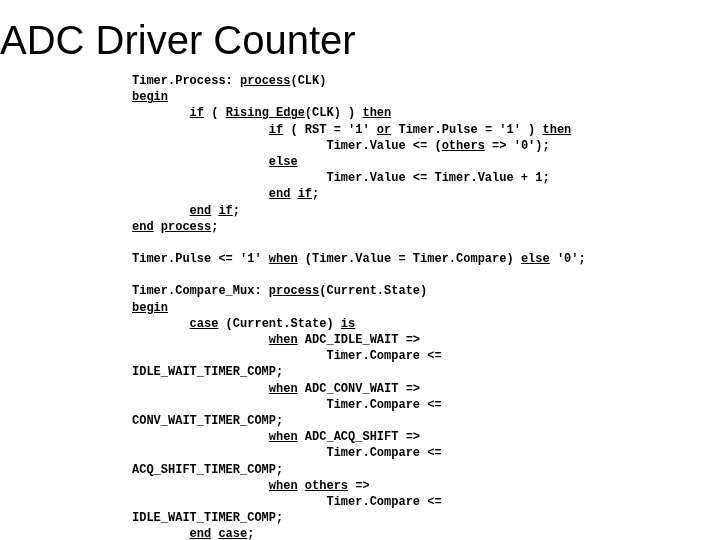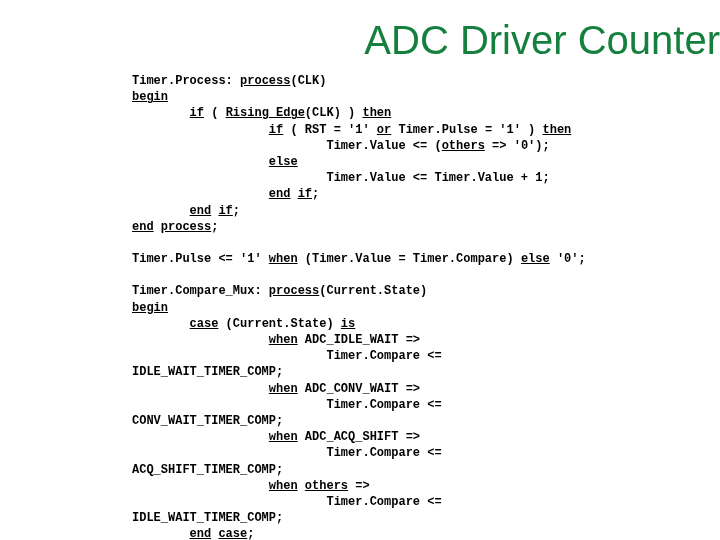--- a/index.html
+++ b/index.html
@@ -7,24 +7,24 @@
     padding: 0;
     width: 720px;
     height: 540px;
     background: #ffffff;
     font-family: Arial, Helvetica, sans-serif;
     overflow: hidden;
   }
   .title {
     font-size: 40px;
     font-weight: normal;
-    text-align: right;
+    text-align: left;
     margin-top: 18px;
     margin-bottom: 10px;
-    color: #15803d;
+    color: #000000;
   }
   .code-area {
     font-family: "Courier New", monospace;
     font-size: 12px;
     font-weight: bold;
     line-height: 1.35;
     color: #000;
     margin-left: 132px;
     margin-right: 40px;
     white-space: pre;

